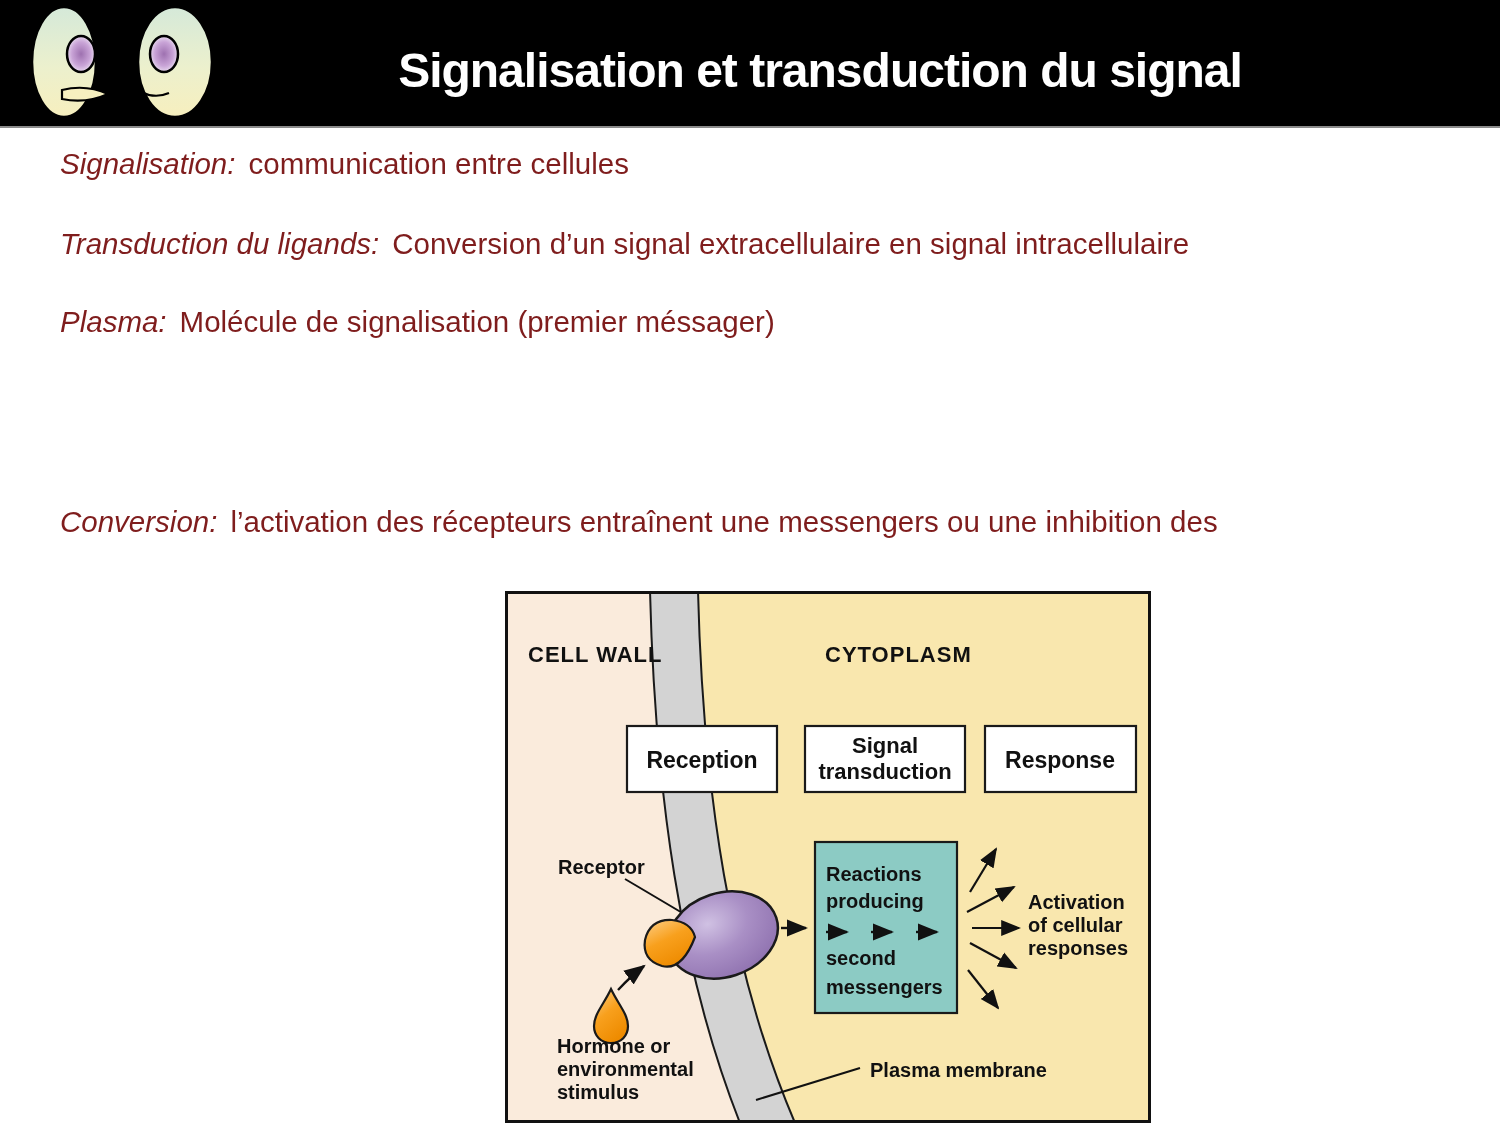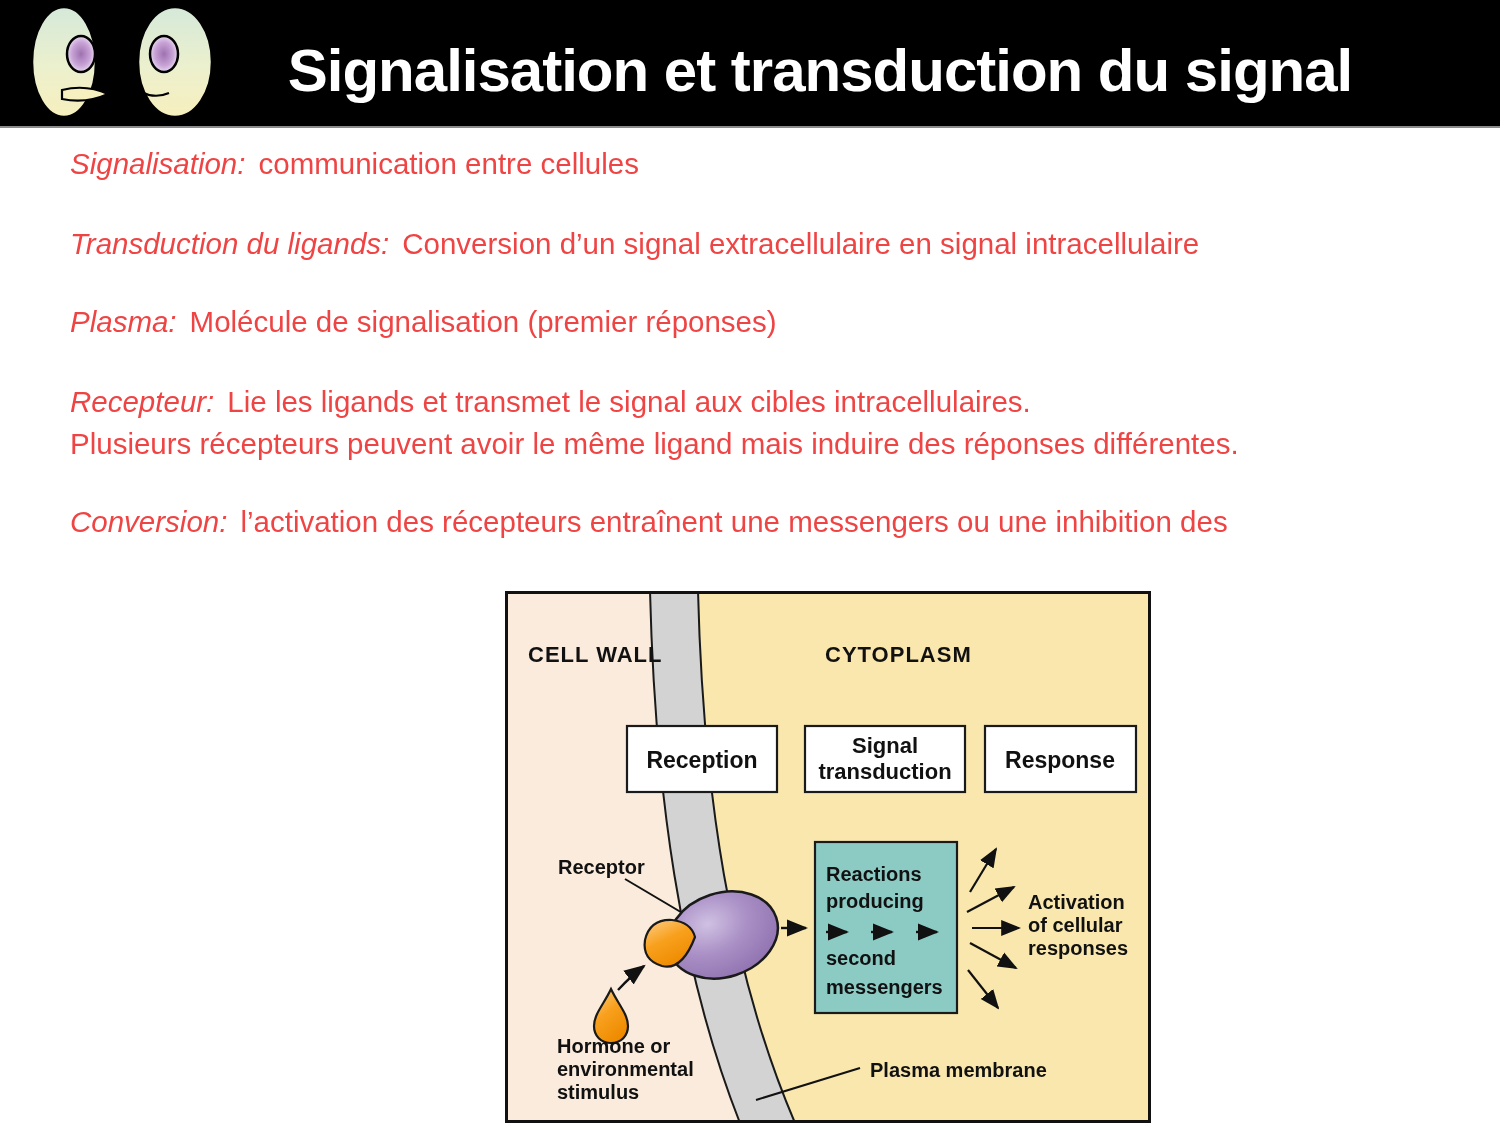--- a/index.html
+++ b/index.html
@@ -8,27 +8,27 @@
     font-family:"Liberation Sans",sans-serif;overflow:hidden;color:#000;
   }
   
   .header{
     position:absolute;left:0;top:0;width:1500px;height:126px;
     background:#000;border-bottom:2px solid #8b8b8b;
   }
   .logo{position:absolute;left:28px;top:3px;width:205px;height:122px;}
   .title{
     position:absolute;left:230px;top:43px;width:1180px;height:60px;
-    text-align:center;color:#fff;font-size:60px;font-weight:bold;
+    text-align:center;color:#fff;font-size:48px;font-weight:bold;
     letter-spacing:-1px;line-height:56px;white-space:nowrap;
   }
   
   .def{
-    position:absolute;left:70px;width:1400px;
-    font-size:29.5px;line-height:42px;color:#ef4444;
+    position:absolute;left:60px;width:1400px;
+    font-size:29.5px;line-height:42px;color:#7f1d1d;
   }
   .def .term{font-style:italic;margin-right:13px;}
   .def .indent{padding-left:46px;}
   #def1{top:143px;} #def2{top:223px;} #def3{top:301px;}
   #def4{top:381px;} #def5{top:501px;}
   
   .diagram{position:absolute;left:505px;top:591px;width:646px;height:532px;}
   .diagram text{font-family:"Liberation Sans",sans-serif;font-weight:bold;fill:#111;}
   .lbl-region{font-size:22px;letter-spacing:1px;}
   .lbl-stage{font-size:23px;}
@@ -69,27 +69,23 @@
 
   <div class="def" id="def1">
     <div><span class="term">Signalisation:</span><span>communication entre cellules</span></div>
   </div>
 
   <div class="def" id="def2">
     <div><span class="term">Transduction du ligands:</span><span>Conversion d’un signal extracellulaire en signal intracellulaire</span></div>
   </div>
 
   <div class="def" id="def3">
-    <div><span class="term">Plasma:</span><span>Molécule de signalisation (premier réponses)</span></div>
+    <div><span class="term">Plasma:</span><span>Molécule de signalisation (premier méssager)</span></div>
   </div>
 
-  <div class="def" id="def4">
-    <div><span class="term">Recepteur:</span><span>Lie les ligands et transmet le signal aux cibles intracellulaires.</span></div>
-    <div>Plusieurs récepteurs peuvent avoir le même ligand mais induire des réponses différentes.</div>
-  </div>
 
   <div class="def" id="def5">
     <div><span class="term">Conversion:</span><span>l’activation des récepteurs entraînent une messengers ou une inhibition des</span></div>
   </div>
 
   <svg class="diagram" viewBox="0 0 646 532">
     <defs>
       <radialGradient id="purpleG" cx="40%" cy="32%" r="80%">
         <stop offset="0%" stop-color="#d0c1e3"></stop>
         <stop offset="45%" stop-color="#a98fc5"></stop>

